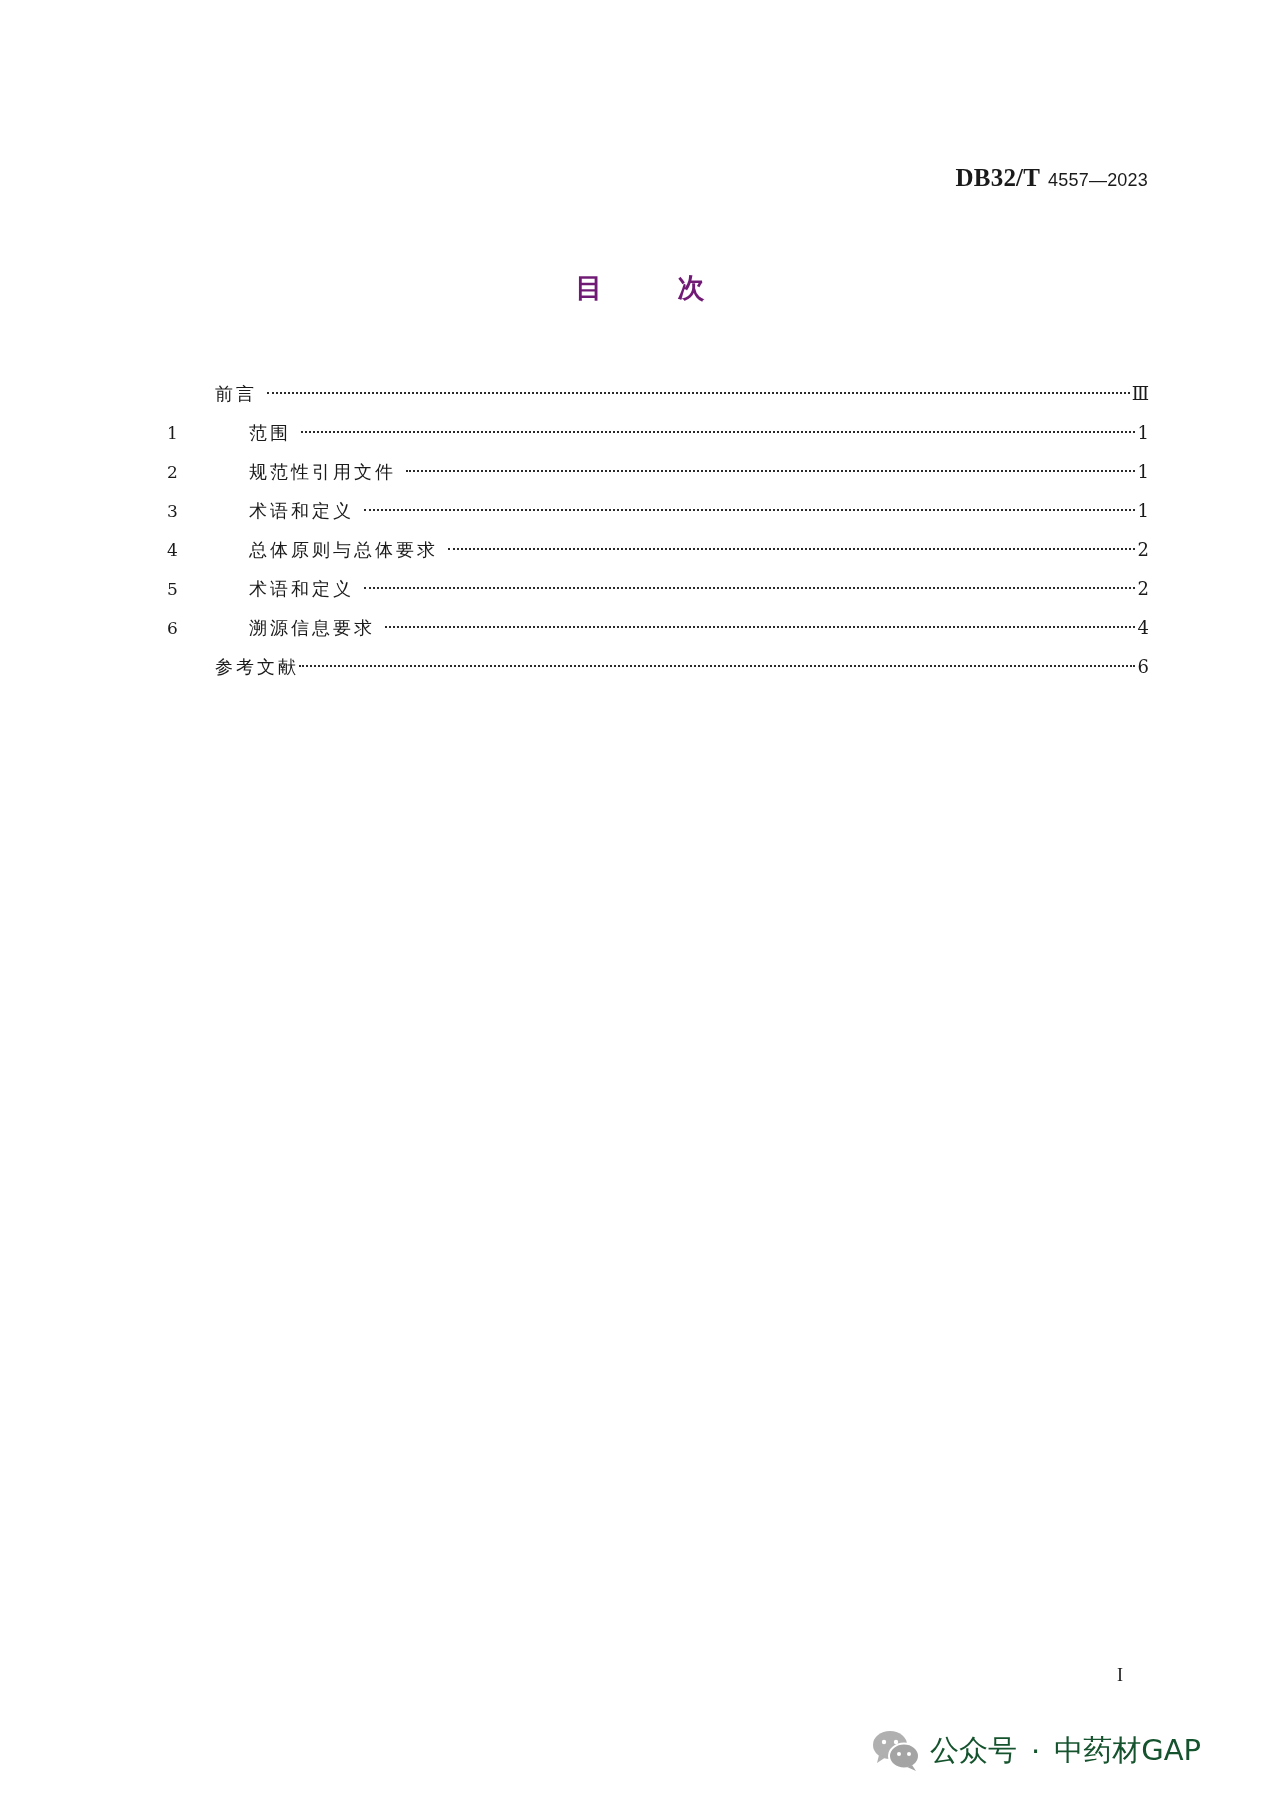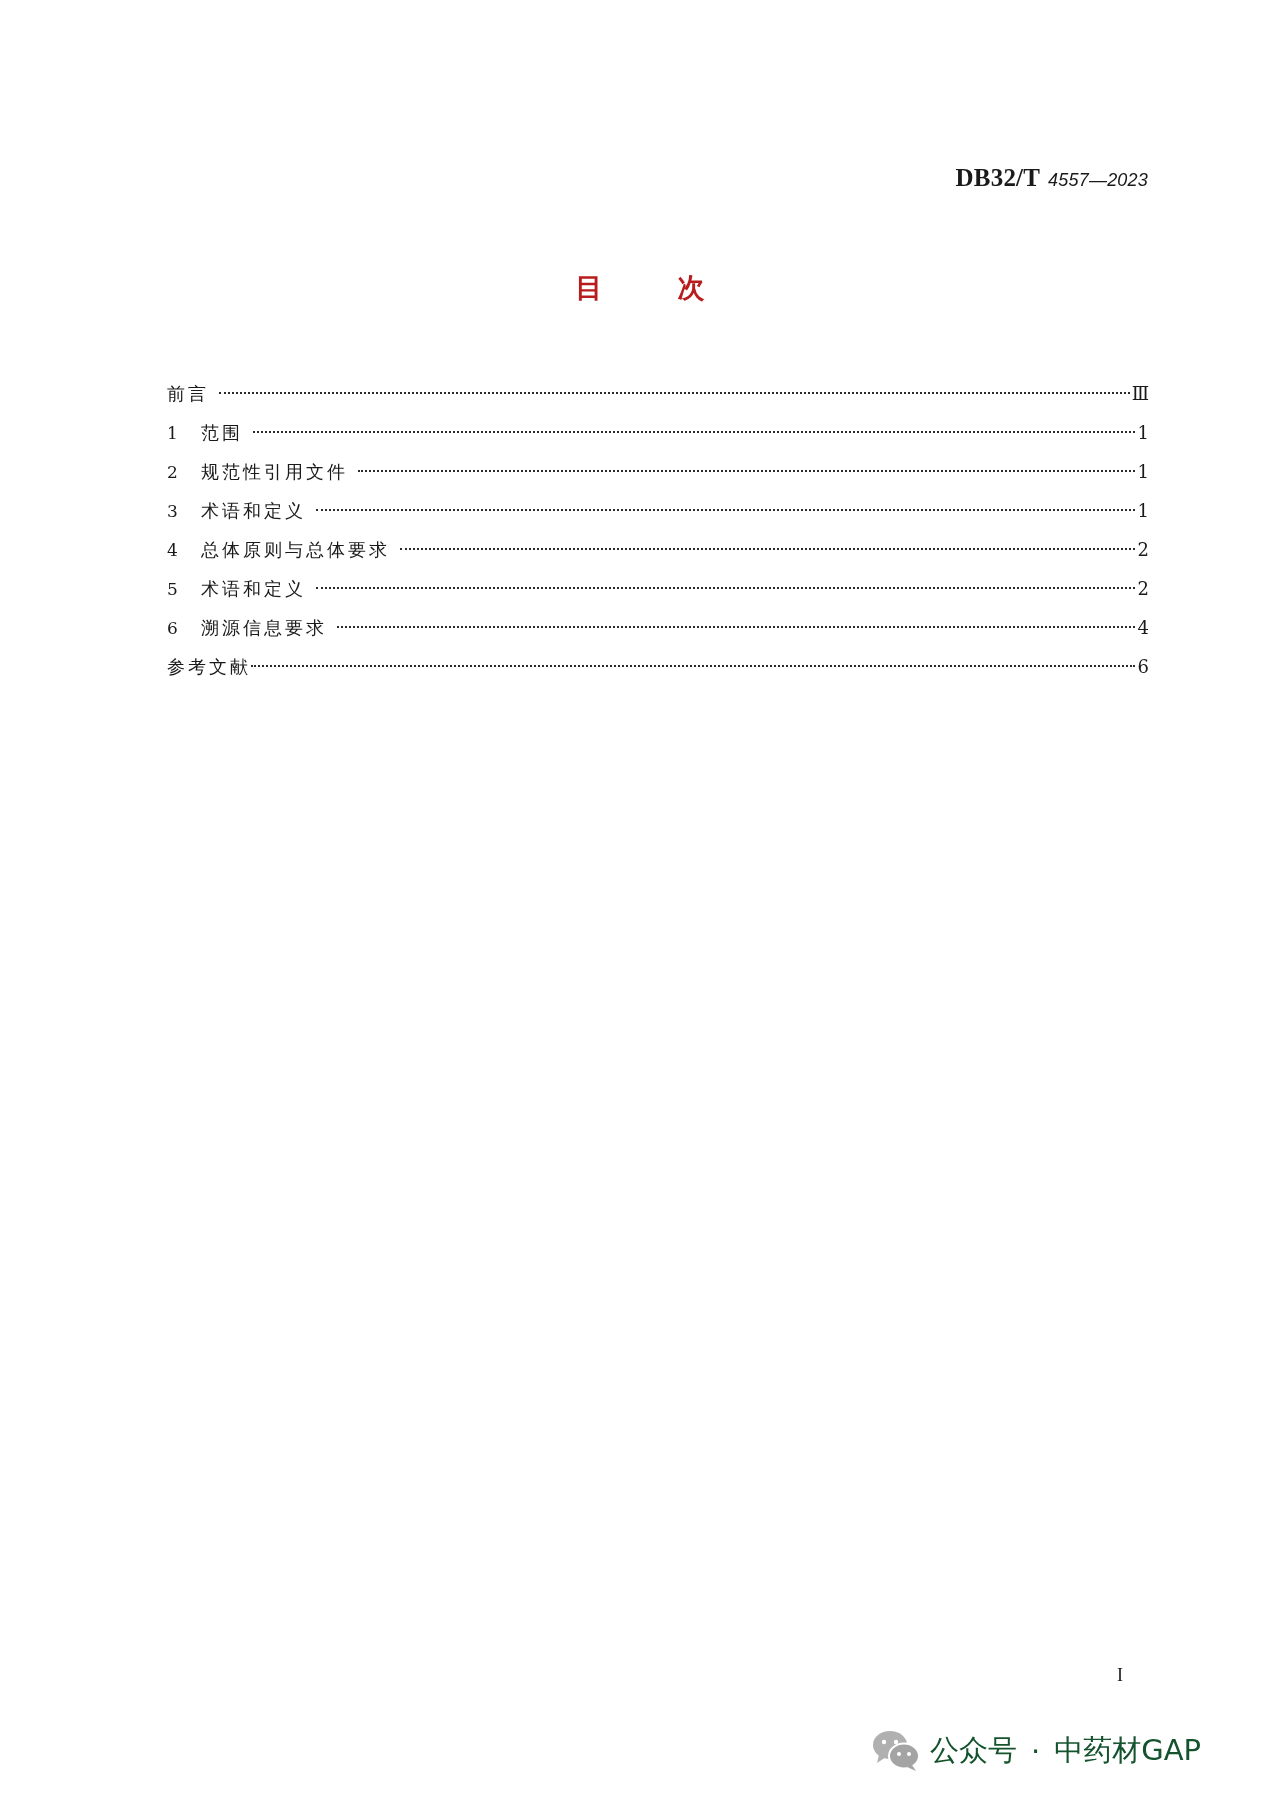--- a/index.html
+++ b/index.html
@@ -25,32 +25,31 @@
     }
     .doc-code .prefix {
       font-family: "Liberation Serif", "DejaVu Serif", serif;
       font-weight: bold;
       font-size: 25px;
     }
     .doc-code .number {
       font-family: "Liberation Sans", "DejaVu Sans", sans-serif;
       margin-left: 8px;
       font-size: 18px;
-      font-style: italic;
     }
     .toc-title {
       position: absolute;
       top: 270px;
       left: 0;
       width: 1280px;
       text-align: center;
       font-family: "DejaVu Sans", "Liberation Sans", sans-serif;
       font-size: 27px;
       font-weight: bold;
-      color: #b91c1c;
+      color: #701a75;
     }
     .toc-title span {
       display: inline-block;
     }
     .toc-title .gap {
       width: 75px;
     }
     .toc-list {
       position: absolute;
       top: 381px;
@@ -71,20 +70,21 @@
       width: 34px;
       flex: 0 0 34px;
       font-family: "DejaVu Serif", "Liberation Serif", serif;
       font-size: 17px;
     }
     .toc-label {
       flex: 0 0 auto;
       letter-spacing: 3px;
       white-space: nowrap;
       font-family: Liberation Mono, monospace;
+      margin-left: 48px;
     }
     .toc-label.pad {
       padding-right: 10px;
     }
     .toc-dots {
       flex: 1 1 auto;
       overflow: hidden;
       white-space: nowrap;
       border-bottom: 2px dotted #2a2a2a;
       position: relative;

